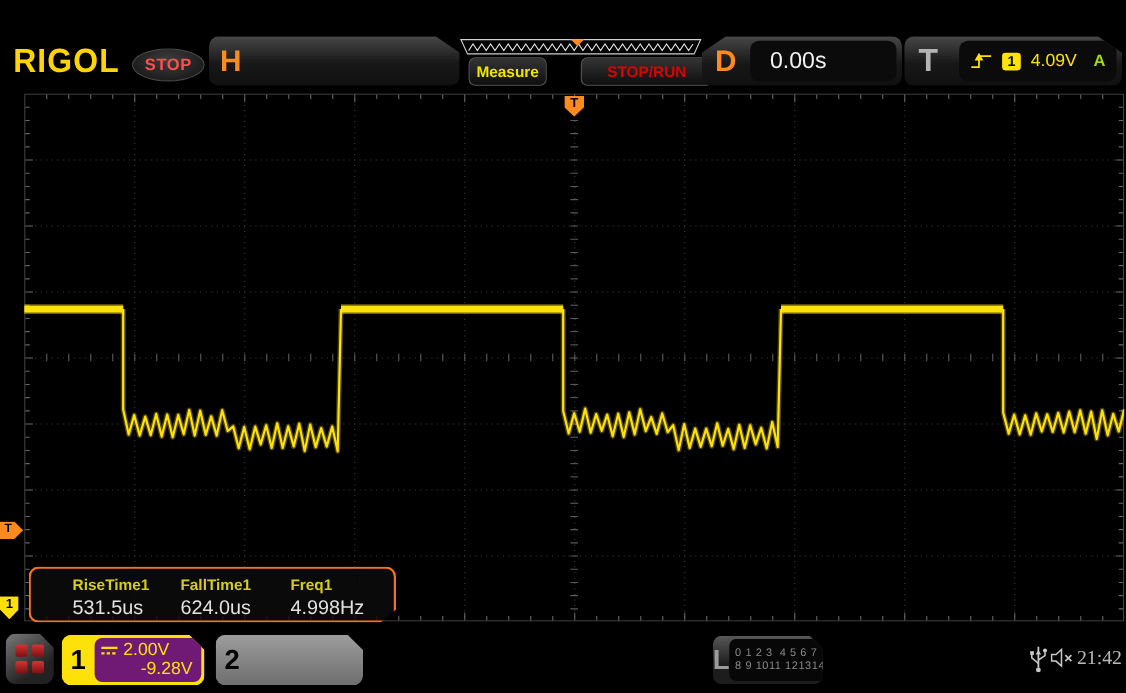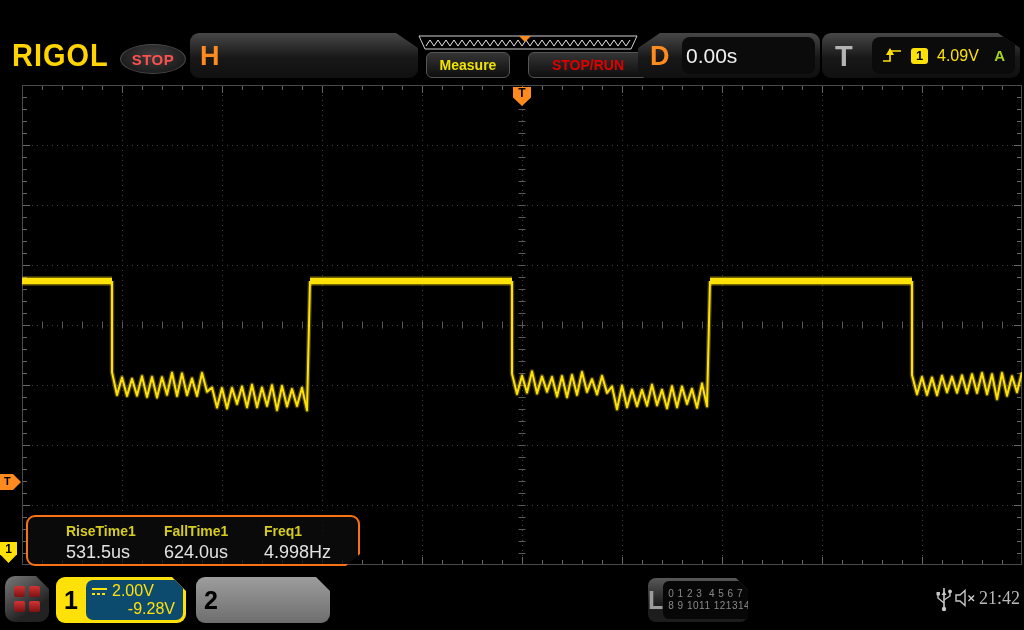--- a/index.html
+++ b/index.html
@@ -32,27 +32,27 @@
   .srate{margin-left:auto;margin-right:8px;text-align:right;color:#8f8f8f;font-size:13px;line-height:14px;}
 
   .strip{position:absolute;left:418px;top:35px;width:220px;height:16px;}
   .strip svg{position:absolute;inset:0;}
   .strip-marker{position:absolute;left:101px;top:1px;width:0;height:0;
     border-left:6px solid transparent;border-right:6px solid transparent;border-top:6px solid #ff8a1e;}
 
   .hd-btn{position:absolute;top:52px;height:26px;background:linear-gradient(#343434,#0e0e0e);
     border:1px solid #555;border-radius:6px;font-family:"Liberation Sans",sans-serif;
     font-weight:bold;font-size:14px;display:flex;align-items:center;justify-content:center;cursor:pointer;}
-  #measure-btn{left:426px;width:84px;color:#f0e400;}
+  #measure-btn{left:426px;width:71px;color:#f0e400;}
   #stoprun-btn{left:528px;width:120px;color:#e00000;}
 
   #d-box{left:638px;width:182px;}
   #d-box .big-letter{left:12px;color:#ff8a1e;font-size:27px;}
   #d-box .hd-inner{left:44px;right:5px;}
-  #d-box .hd-inner span{color:#f0f0f0;font-size:21px;margin-left:4px;}
+  #d-box .hd-inner span{color:#f0f0f0;font-size:21px;margin-left:18px;}
 
   #t-box{left:822px;width:198px;}
   #t-box .big-letter{left:13px;color:#b4b4b4;font-size:29px;}
   #t-box .hd-inner{left:50px;right:5px;gap:9px;padding-left:10px;}
   .t-src{background:#ffe10a;color:#000;font-weight:bold;font-size:13px;width:17px;height:16px;
     border-radius:3px;display:flex;align-items:center;justify-content:center;}
   .t-level{color:#ffe10a;font-size:16px;}
   .t-mode{color:#a6d41e;font-size:15px;font-weight:bold;margin-left:auto;margin-right:10px;}
 
   
@@ -81,21 +81,21 @@
     background:linear-gradient(145deg,#7a7a7a,#222 70%);
     clip-path:polygon(0 0,calc(100% - 13px) 0,100% 13px,100% 100%,0 100%);
     display:flex;align-items:center;justify-content:center;cursor:pointer;}
   .grid-icon .cells{width:26px;height:26px;display:grid;grid-template-columns:11px 11px;
     grid-template-rows:11px 11px;gap:4px;}
   .grid-icon .cells i{background:linear-gradient(#d23434,#7c1212);border-radius:2px;}
 
   .ch-badge{position:absolute;top:577px;height:46px;border-radius:9px;display:flex;cursor:pointer;}
   .ch-badge .num{width:30px;display:flex;align-items:center;justify-content:center;
     color:#000;font-size:25px;font-weight:bold;}
-  .ch-badge .info{flex:1;margin:3px 3px 3px 0;background:#0c4a6e;border-radius:7px;
+  .ch-badge .info{flex:1;margin:3px 3px 3px 0;background:#701a75;border-radius:7px;
     padding:2px 8px 2px 6px;display:flex;flex-direction:column;justify-content:center;line-height:18px;}
   .ch-badge .r1{display:flex;align-items:center;gap:5px;font-size:16px;}
   .ch-badge .r2{text-align:right;font-size:16px;}
   #ch1-badge{left:56px;width:130px;background:#ffe10a;
     clip-path:polygon(0 0,calc(100% - 14px) 0,100% 14px,100% 100%,0 100%);}
   #ch1-badge .info{color:#ffe10a;}
   #ch2-badge{left:196px;width:134px;background:linear-gradient(#9d9d9d,#6e6e6e);
     clip-path:polygon(0 0,calc(100% - 14px) 0,100% 14px,100% 100%,0 100%);}
   #ch2-badge .info{color:#a8a8a8;}
   .coupling{display:inline-block;}

